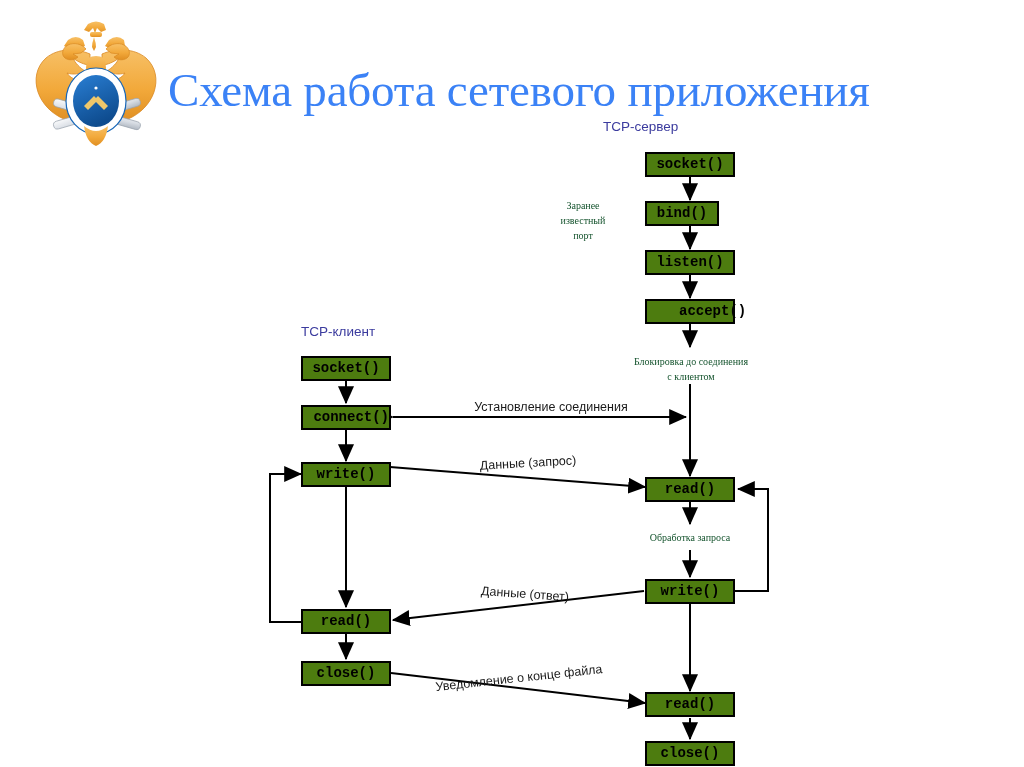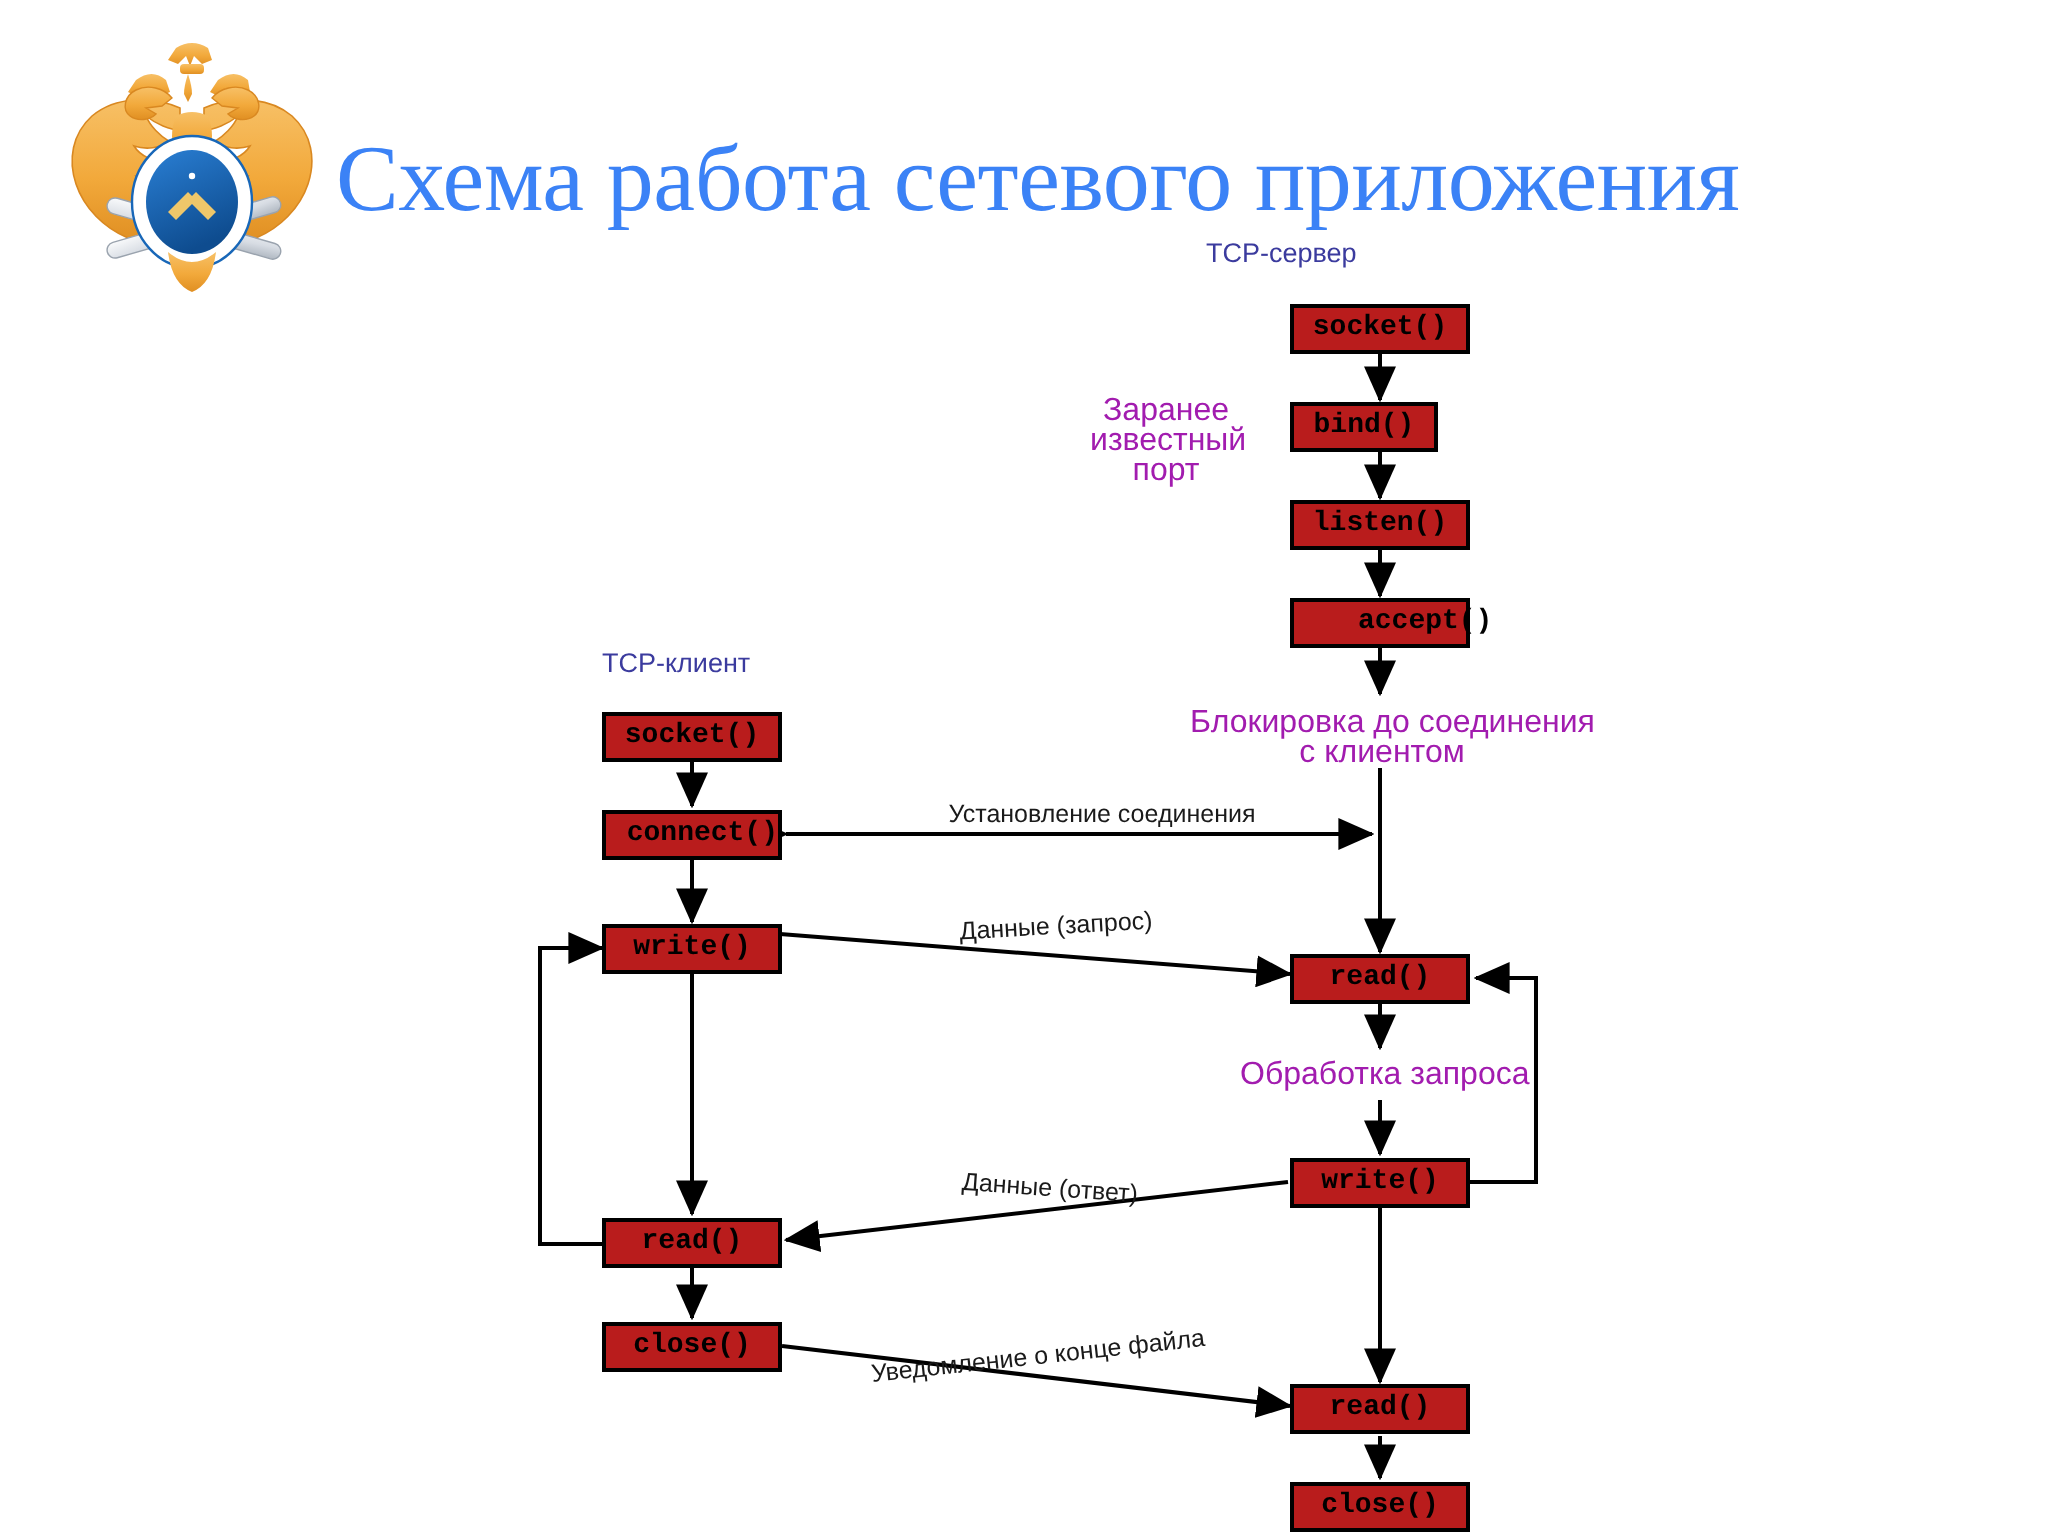--- a/index.html
+++ b/index.html
@@ -47,44 +47,44 @@
     position: absolute;
     left: 0;
     top: 0;
     width: 1024px;
     height: 767px;
   }
   .node-box {
     position: absolute;
     box-sizing: border-box;
     border: 2px solid #000000;
-    background: #b91c1c;
+    background: #4d7c0f;
     font-family: "Liberation Mono", monospace;
     font-size: 14px;
     font-weight: bold;
     color: #000000;
     text-align: center;
     line-height: 21px;
     height: 25px;
     letter-spacing: 0px;
     z-index: 4;
   }
   .col-label {
     position: absolute;
     font-family: "Liberation Sans", sans-serif;
     font-size: 13.5px;
     color: #3b3b9e;
     white-space: nowrap;
     z-index: 4;
   }
   .note {
     position: absolute;
-    font-family: Liberation Sans, sans-serif;
-    font-size: 16px;
-    color: #a21caf;
+    font-family: Liberation Serif, serif;
+    font-size: 10px;
+    color: #14532d;
     text-align: center;
     line-height: 15px;
     white-space: nowrap;
     z-index: 5;
     background: #ffffff;
   }
   .edge-label {
     position: absolute;
     font-family: "Liberation Sans", sans-serif;
     font-size: 12.5px;

